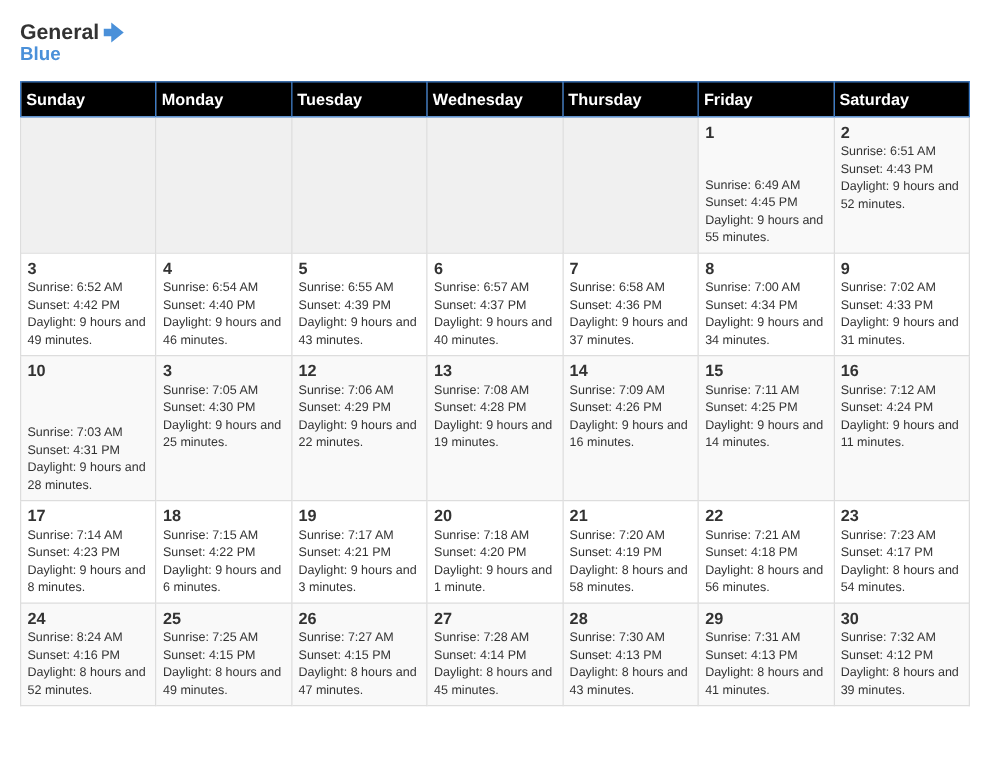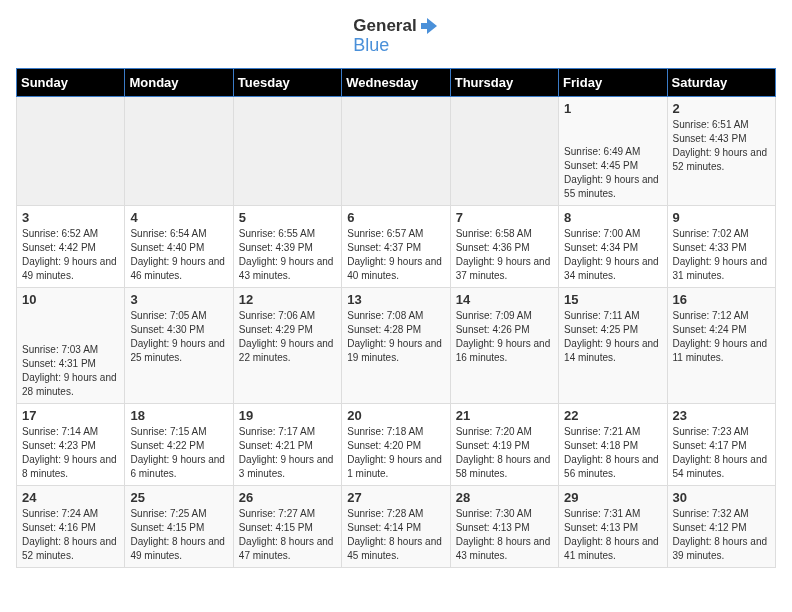--- a/index.html
+++ b/index.html
@@ -5,21 +5,21 @@
     * { box-sizing: border-box; margin: 0; padding: 0; }
     body {
       font-family: Arial, sans-serif;
       background: #fff;
       width: 792px;
       min-height: 612px;
       padding: 16px;
     }
     .header-area {
       display: flex;
-      justify-content: center;
+      justify-content: space-between;
       align-items: flex-start;
       margin-bottom: 12px;
     }
     .logo {
       display: flex;
       align-items: center;
       gap: 4px;
     }
     .title-area {
       text-align: right;
@@ -85,21 +85,21 @@
 
 <div class="header-area">
   <div class="logo">
   <div style="line-height:1.1">
     <div style="font-size:17px;font-weight:bold;color:#333;display:flex;align-items:center;gap:2px;">
       <span>General</span>
       <svg width="20" height="20" viewBox="0 0 20 20">
         <polygon points="8,2 18,10 8,18 8,13 2,13 2,7 8,7" fill="#4a90d9"></polygon>
       </svg>
     </div>
-    <div style="font-size:18px;font-weight:normal;color:#4a90d9;">Blue</div>
+    <div style="font-size:15px;font-weight:bold;color:#4a90d9;">Blue</div>
   </div>
 </div>
 </div>
 
 <table class="calendar">
   <thead>
     <tr>
     <th>Sunday</th>
         <th>Monday</th>
         <th>Tuesday</th>
@@ -257,21 +257,21 @@
         <td>
           <span class="day-number">23</span>
           <div class="day-info" style="white-space: pre-line;">Sunrise: 7:23 AM
 Sunset: 4:17 PM
 Daylight: 8 hours and 54 minutes.</div>
         </td>
       </tr>
       <tr>
         <td>
           <span class="day-number">24</span>
-          <div class="day-info" style="white-space: pre-line;">Sunrise: 7:24 AM
+          <div class="day-info" style="white-space: pre-line;">Sunrise: 8:24 AM
 Sunset: 4:16 PM
 Daylight: 8 hours and 52 minutes.</div>
         </td>
         <td>
           <span class="day-number">25</span>
           <div class="day-info" style="white-space: pre-line;">Sunrise: 7:25 AM
 Sunset: 4:15 PM
 Daylight: 8 hours and 49 minutes.</div>
         </td>
         <td>

